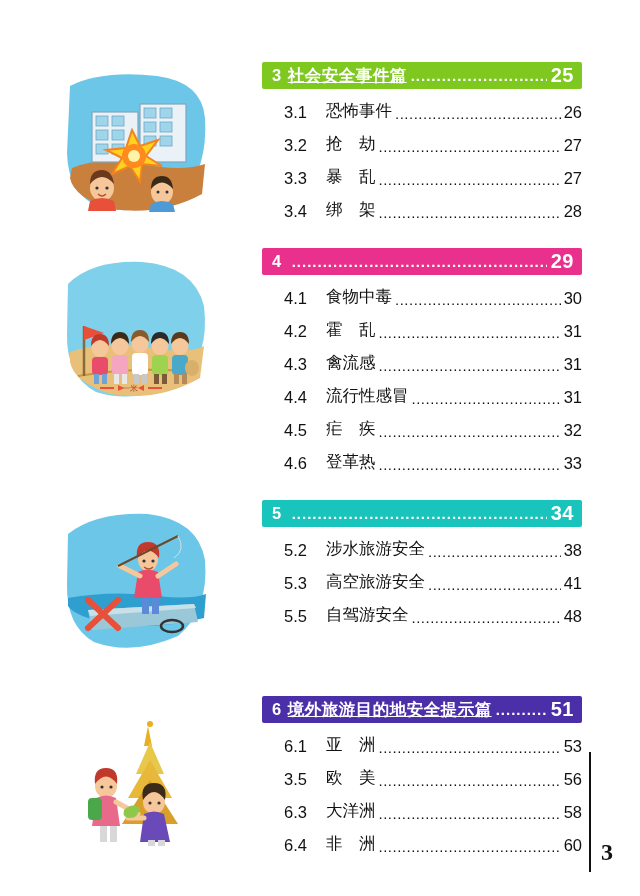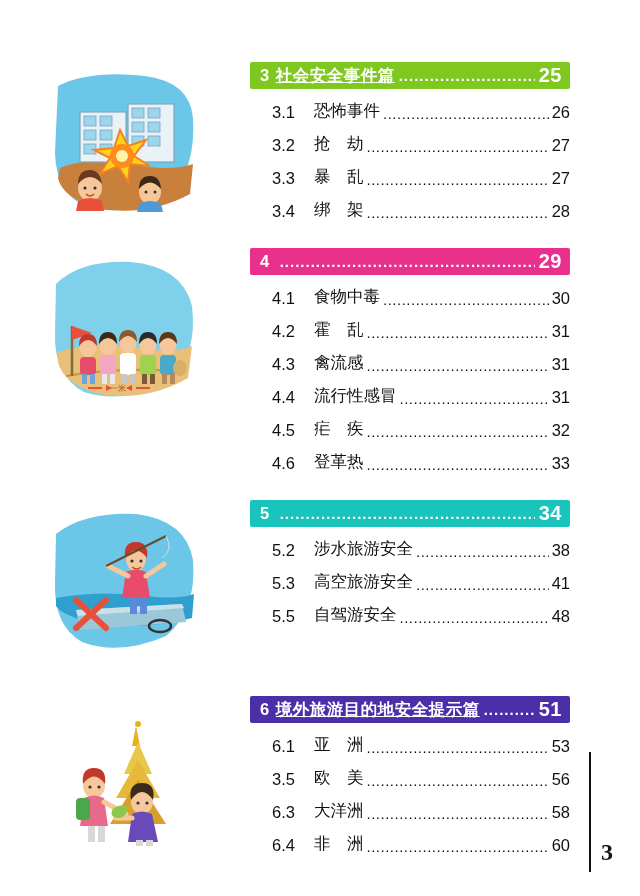--- a/index.html
+++ b/index.html
@@ -28,20 +28,21 @@
     display: flex;
     flex-direction: row;
   }
 
   .illus-col {
     width: 250px;
     display: flex;
     align-items: flex-start;
     justify-content: center;
     padding-top: 6px;
+    padding-left: 12px;
   }
 
   .toc-col {
     width: 320px;
     padding-left: 0px;
   }
 
   
   .bar {
     position: relative;

